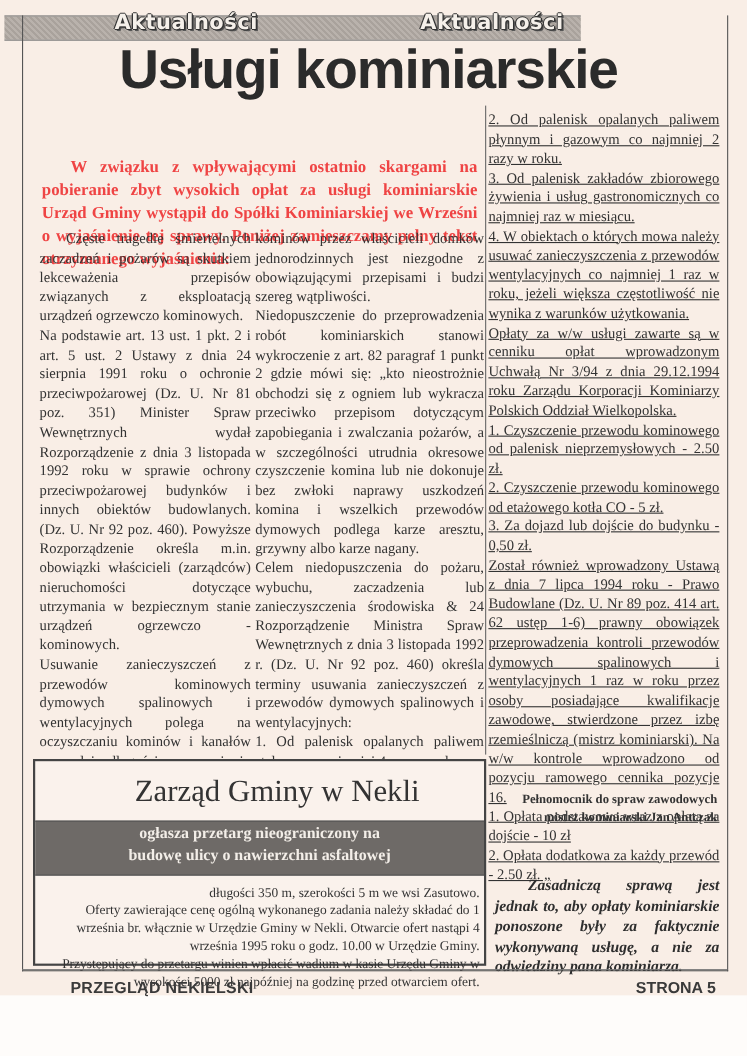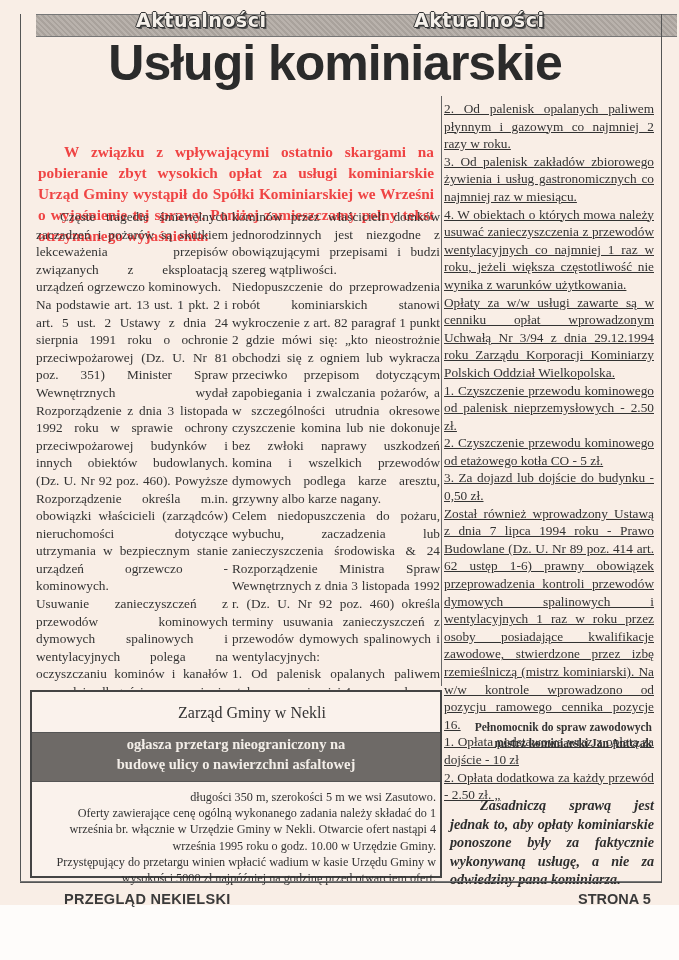--- a/index.html
+++ b/index.html
@@ -11,21 +11,21 @@
       position: relative;
     }
     .page-bg { position: absolute; left: 0; top: 0; width: 679px; height: 905px; background: #f9eee6; }
     .page-bottom { position: absolute; left: 0; top: 905px; width: 679px; height: 55px; background: #fefcfa; }
     .frame {
       position: absolute; left: 20px; top: 14px; width: 640px; height: 868px;
       border: 1px solid #555;
       border-top: none;
     }
     .banner {
-      position: absolute; left: 36px; top: 14px; width: 641px; height: 21px;
+      position: absolute; left: 4px; top: 14px; width: 524px; height: 21px;
       background: repeating-linear-gradient(45deg, #b9b2ac 0 2px, #a9a29c 2px 4px);
       border-top: 1px solid #777; border-bottom: 1px solid #777;
     }
     .banner-word {
       position: absolute; top: 10px;
       font-family: "DejaVu Sans", sans-serif; font-weight: bold; font-size: 19px;
       color: #f5f0ea;
       text-shadow: 1px 1px 0 #333, -1px 0 0 #333, 0 -1px 0 #333, 1px 0 0 #333, 0 1px 0 #333, 2px 2px 0 #555;
       letter-spacing: 0.5px;
     }
@@ -51,21 +51,21 @@
     .col1 { left: 36px; top: 208px; width: 192px; }
     .col2 { left: 232px; top: 208px; width: 208px; }
     .col3 { left: 444px; top: 100px; width: 210px; text-decoration: underline; }
     .col1 p.first { text-indent: 24px; }
     .vline { position: absolute; width: 1px; background: #666; }
     .notice {
       position: absolute; left: 30px; top: 690px; width: 408px; height: 184px;
       border: 2px solid #444; background: #faf2ec;
     }
     .notice-title {
-      text-align: center; font-size: 16px; margin-top: 12px; color: #333; padding-left: 32px;
+      text-align: center; font-size: 28px; margin-top: 12px; color: #333; padding-left: 32px;
     }
     .notice-band {
       margin-top: 10px; height: 50px; background: #6e6a67;
       color: #f3eee8; text-align: center; font-weight: bold;
       font-size: 14.5px; line-height: 20px; padding-top: 1px; box-sizing: border-box;
       border-top: 1px solid #555; border-bottom: 1px solid #555;
     }
     .notice-body {
       text-align: right; font-size: 12.2px; line-height: 16.2px;
       margin-top: 7px; color: #333; padding: 0 4px;

